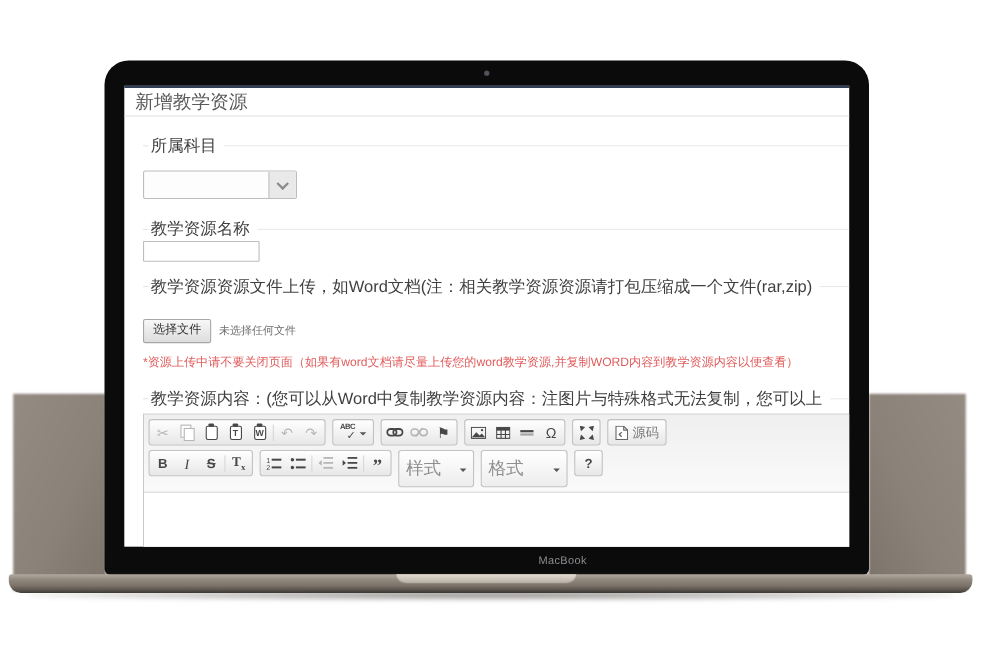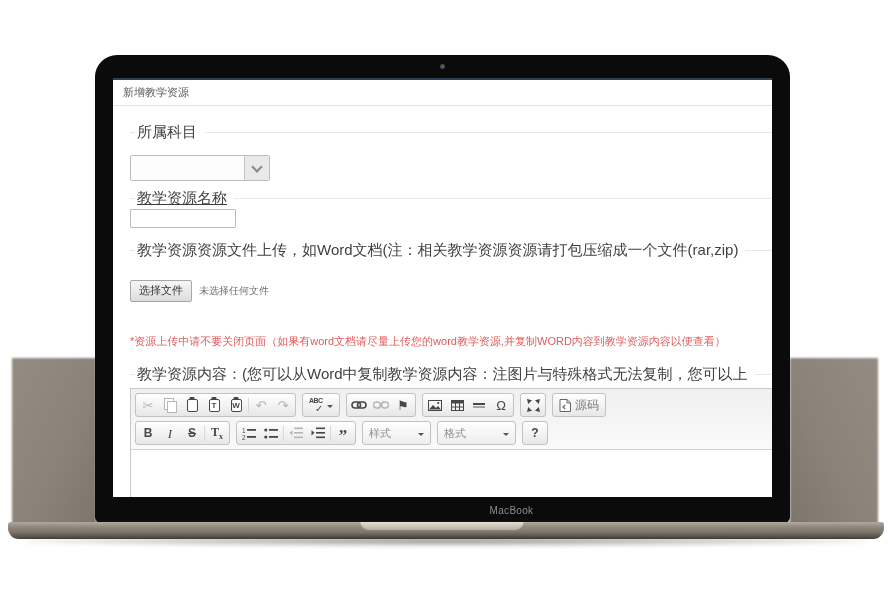--- a/index.html
+++ b/index.html
@@ -30,21 +30,21 @@
     background:rgba(35,30,26,.45);filter:blur(2px);}
   .notch{position:absolute;left:360px;top:522px;width:164px;height:9px;
     border-radius:0 0 10px 10px;background:linear-gradient(#e4ddd3,#b2a99e);
     box-shadow:inset 0 -1px 1px rgba(0,0,0,.25);}
   .floor-shadow{position:absolute;left:26px;top:536px;width:840px;height:10px;
     background:radial-gradient(ellipse at center,rgba(55,50,45,.55) 0%,rgba(55,50,45,.15) 62%,transparent 78%);
     filter:blur(2px);}
 
   
   .web{width:760px;}
-  .web-header{height:25px;line-height:25px;padding-left:10px;font-size:11px;color:#5a5a5a;
+  .web-header{height:25px;line-height:25px;padding-left:10px;font-size:17px;color:#5a5a5a;
     border-bottom:1px solid #e3e3e3;}
   .form{padding:16px 0 0 17px;width:740px;}
   .legend{display:flex;align-items:center;font-size:15px;color:#3f3f3f;height:20px;white-space:nowrap;}
   .legend .stub{width:5px;height:1px;background:#e4e4e4;flex:none;}
   .legend .txt{padding:0 7px 0 2px;}
   .legend .tail{flex:1;height:1px;background:#e9e9e9;min-width:0;}
 
   .sel{margin-top:13px;width:140px;height:26px;border:1px solid #bdbdbd;border-radius:2px;
     background:#fdfdfd;display:flex;box-sizing:border-box;cursor:default;}
   .sel .val{flex:1;}
@@ -54,23 +54,23 @@
     transform:rotate(45deg);margin-top:-3px;}
 
   .ti{margin-top:1px;width:98px;height:17px;border:1px solid #bdbdbd;border-radius:1px;
     font-size:12px;padding:0 3px;display:block;}
 
   .filerow{margin-top:20px;display:flex;align-items:center;}
   .filebtn{height:20px;padding:0 8px;font-size:11px;color:#333;border:1px solid #a7a7a7;
     border-radius:2px;background:linear-gradient(#f7f7f7,#dddddd);line-height:18px;}
   .filetxt{margin-left:7px;font-size:10px;color:#6e6e6e;}
 
-  .warn{margin-top:32px;font-size:11px;color:#e15b5b;white-space:nowrap;}
-
-  .s-sub{margin-top:7px;text-decoration:underline;}
+  .warn{margin-top:10px;font-size:11px;color:#e15b5b;white-space:nowrap;}
+
+  .s-sub{margin-top:17px;}
   .s-upl{margin-top:12px;}
   .s-cnt{margin-top:15px;}
 
   
   .editor{margin-top:4px;width:720px;border:1px solid #c9c9c9;box-sizing:border-box;}
   .toolbar{padding:4px 4px 0 4px;background:linear-gradient(#efefef,#fafafa);
     border-bottom:1px solid #d2d2d2;}
   .tb-row{display:flex;align-items:flex-start;flex-wrap:nowrap;}
   .grp{display:inline-flex;align-items:center;height:24px;border:1px solid #c2c2c2;
     border-radius:3px;background:linear-gradient(#ffffff,#e7e7e7);margin:0 6px 4px 0;
@@ -99,21 +99,21 @@
   .ic-copy::before{content:"";position:absolute;top:2px;left:2px;width:8px;height:10px;
     border:1px solid currentColor;background:#fff;}
   .ic-hr{display:inline-block;width:12px;}
   .ic-hr i{display:block;height:2px;background:currentColor;margin:1px 0;}
   .ic-hr i+i{opacity:.45;}
   .ic-spell{position:relative;width:16px;height:16px;display:inline-block;}
   .ic-spell .abc{position:absolute;top:0;left:0;font-size:7px;font-weight:bold;letter-spacing:-.5px;}
   .ic-spell .chk{position:absolute;bottom:-1px;left:6px;font-size:10px;font-weight:bold;}
   .caret{width:0;height:0;border:3px solid transparent;border-top-color:#555;margin-left:2px;margin-top:6px;}
   .combo{display:inline-flex;align-items:center;height:24px;border:1px solid #c2c2c2;border-radius:3px;
-    background:linear-gradient(#ffffff,#ededed);margin:0 6px 4px 0;padding:6px 6px;font-size:11px;
+    background:linear-gradient(#ffffff,#ededed);margin:0 6px 4px 0;padding:16px 6px;font-size:16px;
     color:#8f8f8f;box-sizing:border-box;flex:none;}
   .combo .lbl{flex:1;}
   .combo.styles{width:69px;}
   .combo.format{width:79px;}
   .srclbl{font-size:12px;color:#7a7a7a;margin-left:4px;}
   .edit-area{height:120px;background:#fff;}
 </style>
 </head>
 <body>
 

